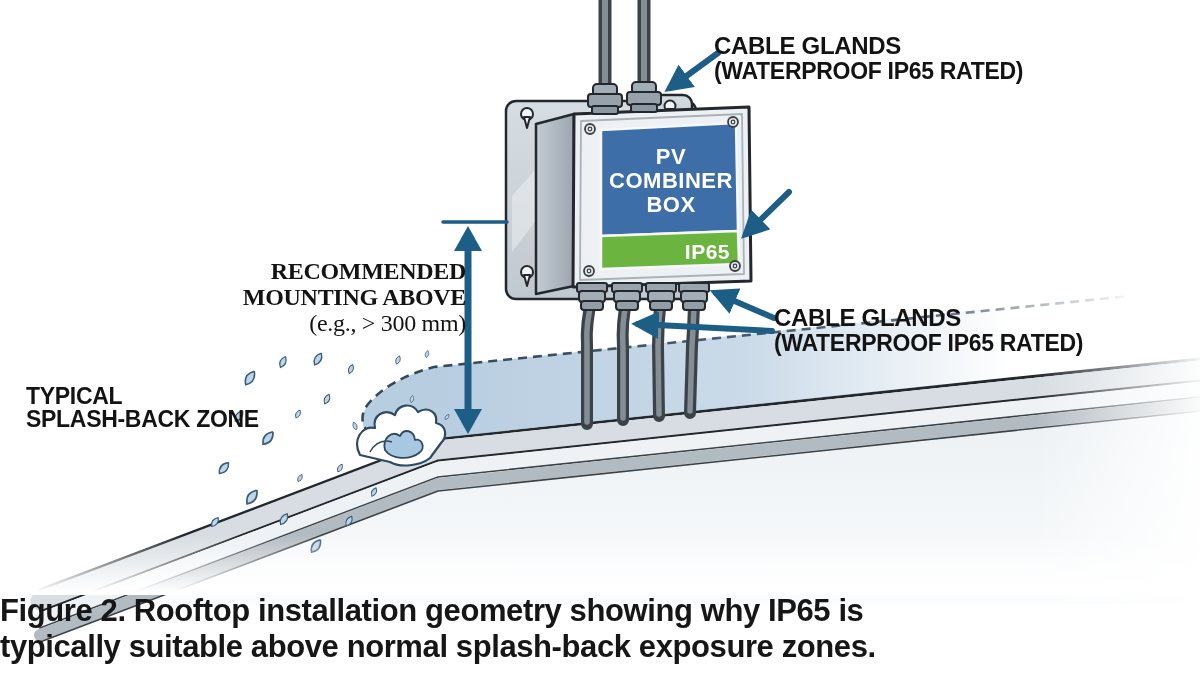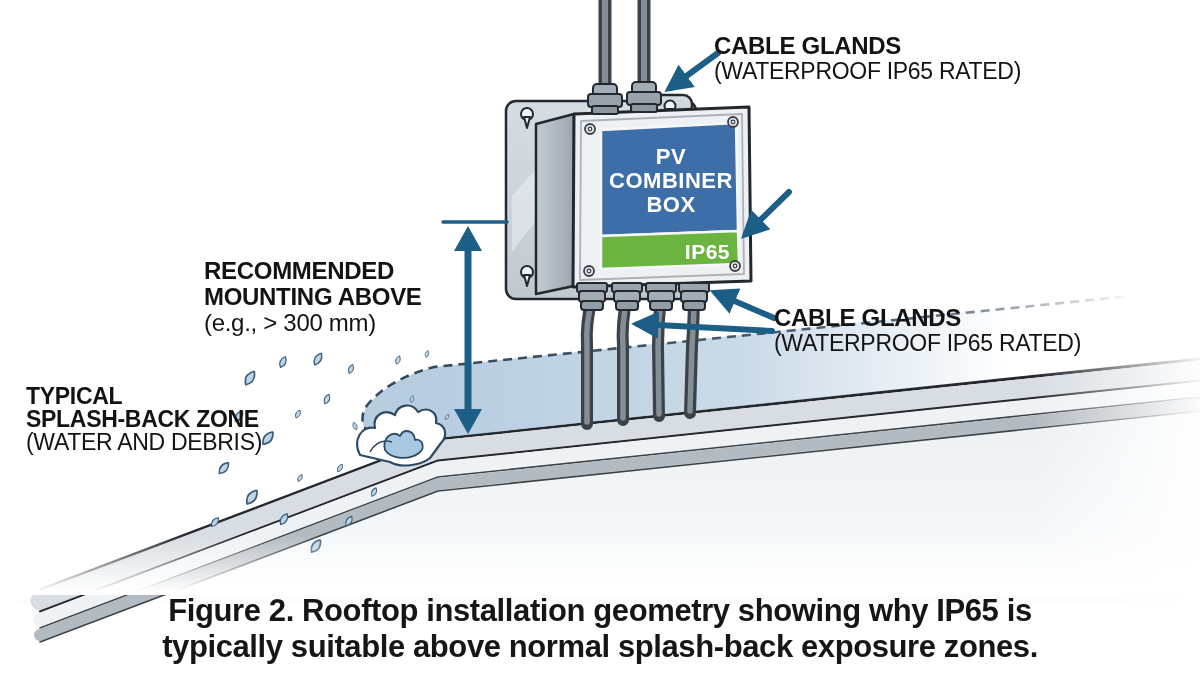--- a/index.html
+++ b/index.html
@@ -3,27 +3,27 @@
 <meta charset="utf-8">
 <style>
   html,body{margin:0;padding:0;background:#fff;}
   .stage{position:relative;width:1200px;height:675px;background:#ffffff;overflow:hidden;
          font-family:"Liberation Sans",sans-serif;}
   .stage svg{position:absolute;left:0;top:0;}
   .label{position:absolute;color:var(--label-ink,#131313);letter-spacing:-0.3px;}
   .t-bold{font-weight:700;}
   .t-reg{font-weight:400;}
   .callout-title{font-size:24px;line-height:26px;font-weight:700;}
-  .callout-sub{font-size:23px;line-height:25px;font-weight:400;}
+  .callout-sub{font-size:23px;line-height:25px;font-weight:700;}
   #lbl-cable-top{left:714px;top:33px;}
   #lbl-ip65{left:790px;top:151px;font-size:23px;line-height:24px;}
-  #lbl-mount{left:204px;top:258px;width:272px;text-align:left;font-size:24px;line-height:26px;}
+  #lbl-mount{left:194px;top:258px;width:272px;text-align:right;font-size:24px;line-height:26px;font-family:Liberation Serif, serif;}
   #lbl-splash{left:26px;top:385px;width:312px;text-align:left;font-size:23px;line-height:23px;}
   #lbl-cable-bottom{left:774px;top:305px;}
-  #caption{left:0;top:593px;width:1200px;text-align:center;font-size:31px;line-height:36px;
+  #caption{left:0;top:593px;width:1200px;font-size:31px;line-height:36px;
            font-weight:700;letter-spacing:-0.4px;color:#161616;}
   .rf{fill:none;stroke-linejoin:round;stroke-linecap:round;}
   .droplet{fill:var(--droplet-fill,#bcd5e8);stroke:var(--droplet-stroke,#3c5c78);stroke-width:1.6;}
   .arrowline{stroke:var(--arrow,#1d5e87);fill:none;stroke-width:6;stroke-linecap:round;}
   .arrowfill{fill:var(--arrow,#1d5e87);}
   .boxtext{fill:#ffffff;font-family:"Liberation Sans",sans-serif;font-weight:700;}
 </style>
 </head>
 <body>
 
@@ -251,21 +251,20 @@
 
 <div class="label" id="lbl-mount">
   <div class="t-bold">RECOMMENDED</div>
   <div class="t-bold">MOUNTING ABOVE</div>
   <div class="t-reg">(e.g., &gt; 300 mm)</div>
 </div>
 
 <div class="label" id="lbl-splash">
   <div class="t-bold">TYPICAL</div>
   <div class="t-bold">SPLASH-BACK ZONE</div>
-  <div class="t-reg">(WATER AND DEBRIS)</div>
 </div>
 
 <div class="label" id="lbl-cable-bottom">
   <div class="callout-title">CABLE GLANDS</div>
   <div class="callout-sub">(WATERPROOF IP65 RATED)</div>
 </div>
 
 <div class="label" id="caption">
   <div>Figure 2. Rooftop installation geometry showing why IP65 is</div>
   <div>typically suitable above normal splash-back exposure zones.</div>

